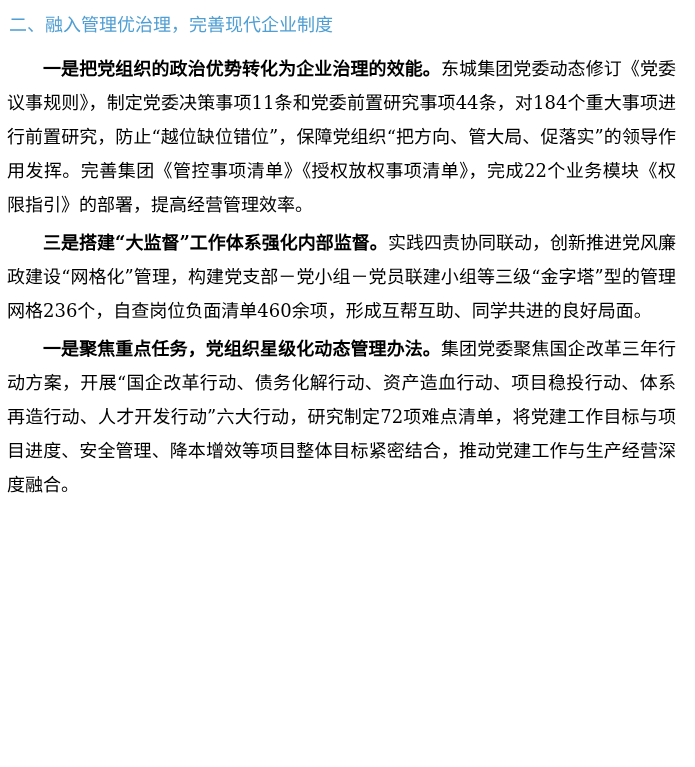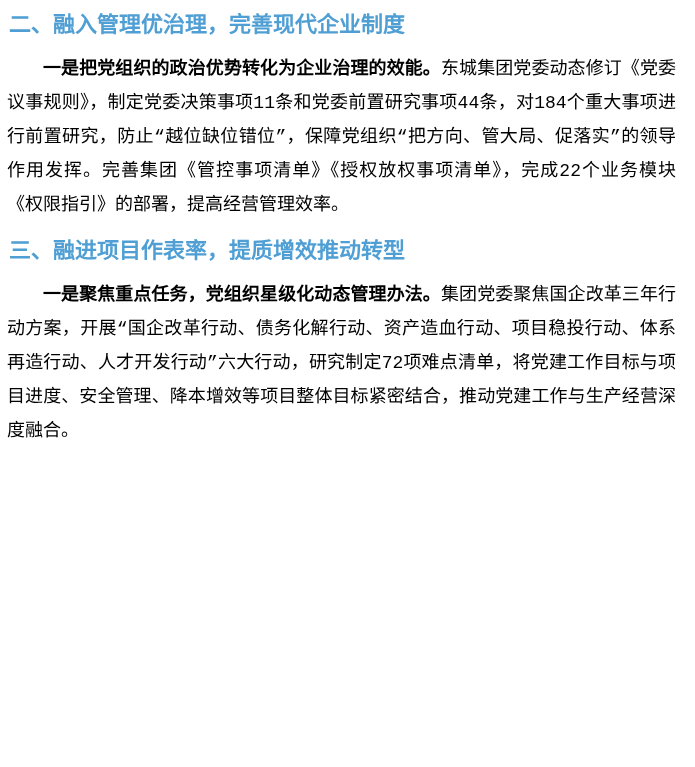--- a/index.html
+++ b/index.html
@@ -19,52 +19,51 @@
     padding: 12px 7px 8px 7px;
     background: var(--page-bg);
     color: var(--body-color);
     font-family: "DejaVu Serif", "Liberation Serif", serif;
     font-size: 18px;
     text-align: justify;
     overflow: hidden;
   }
   .section-heading {
     font-family: "DejaVu Sans", "Liberation Sans", sans-serif;
-    font-size: 22px;
-    font-weight: bold;
+    font-size: 18px;
+    font-weight: normal;
     line-height: 26px;
     color: var(--heading-color);
     text-align: left;
     margin: 0 0 14px 2px;
   }
   .section-heading.second {
     margin-top: 16px;
   }
   .para {
     margin: 0 12px 4px 0;
     text-indent: 2em;
     line-height: 34px;
     word-break: break-all;
-    font-family: Liberation Mono, monospace;
   }
   .para:last-child {
     margin-bottom: 0;
   }
   .para .lead {
     font-weight: bold;
   }
 </style>
 </head>
 <body>
 
 <div class="doc">
 
   <h2 class="section-heading first">二、融入管理优治理，完善现代企业制度</h2>
 
   <p class="para"><span class="lead">一是把党组织的政治优势转化为企业治理的效能。</span><span class="body-text">东城集团党委动态修订《党委议事规则》，制定党委决策事项11条和党委前置研究事项44条，对184个重大事项进行前置研究，防止“越位缺位错位”，保障党组织“把方向、管大局、促落实”的领导作用发挥。完善集团《管控事项清单》《授权放权事项清单》，完成22个业务模块《权限指引》的部署，提高经营管理效率。</span></p>
 
 
+  <p class="para"><span class="lead">三是搭建“大监督”工作体系强化内部监督。</span><span class="body-text">实践四责协同联动，创新推进党风廉政建设“网格化”管理，构建党支部－党小组－党员联建小组等三级“金字塔”型的管理网格236个，自查岗位负面清单460余项，形成互帮互助、同学共进的良好局面。</span></p>
 
-  <h2 class="section-heading second">三、融进项目作表率，提质增效推动转型</h2>
 
   <p class="para"><span class="lead">一是聚焦重点任务，党组织星级化动态管理办法。</span><span class="body-text">集团党委聚焦国企改革三年行动方案，开展“国企改革行动、债务化解行动、资产造血行动、项目稳投行动、体系再造行动、人才开发行动”六大行动，研究制定72项难点清单，将党建工作目标与项目进度、安全管理、降本增效等项目整体目标紧密结合，推动党建工作与生产经营深度融合。</span></p>
 
 </div>
 
 </body></html>

